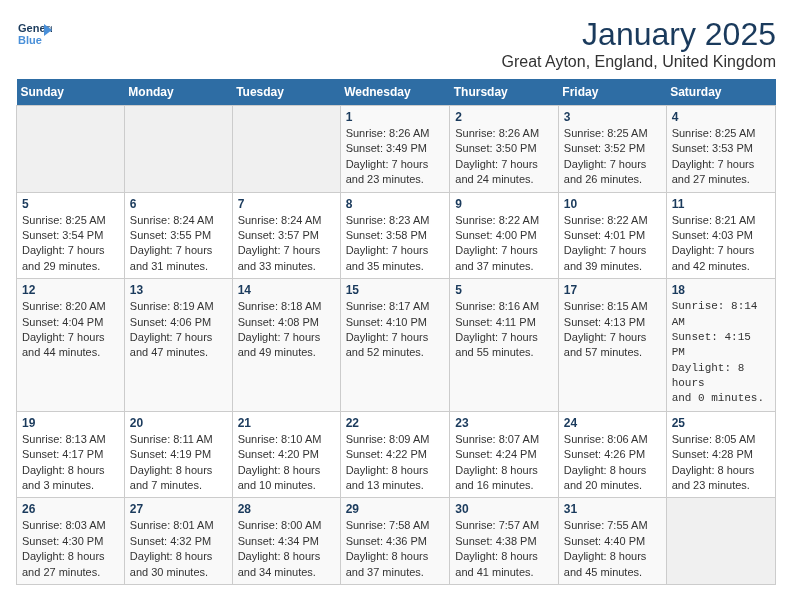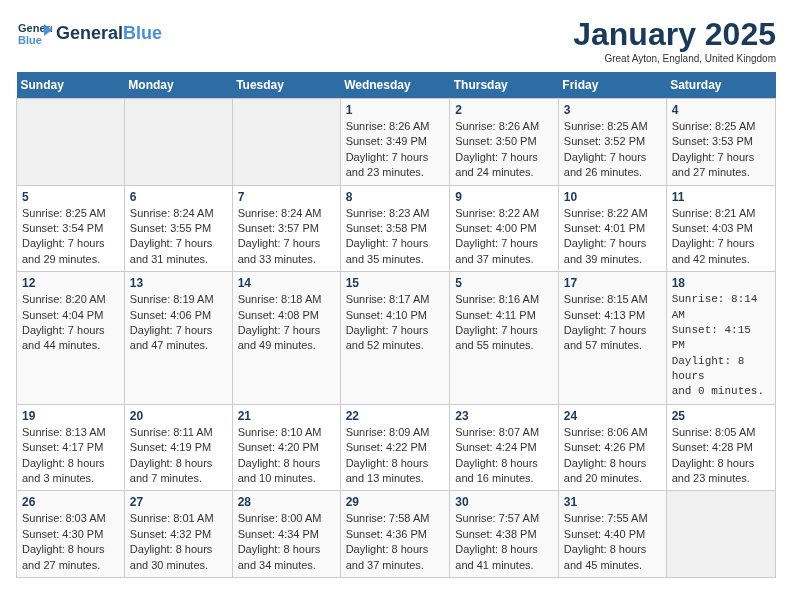--- a/index.html
+++ b/index.html
@@ -32,25 +32,25 @@
     .logo-icon {
       width: 36px;
       height: 36px;
       margin-right: 4px;
     }
     .title-block {
       text-align: right;
     }
     .month-title {
       font-size: 32px;
-      font-weight: bold;
+      font-weight: normal;
       color: #1a3a5c;
     }
     .subtitle {
-      font-size: 10px;
+      font-size: 16px;
       color: #333;
     }
     table {
       width: 100%;
       border-collapse: collapse;
       font-size: 11px;
     }
     thead tr th {
       background-color: #2e6da4;
       color: #fff;
@@ -91,25 +91,20 @@
 </head>
 <body>
 
 <div class="header">
   <div class="logo">
     <svg class="logo-icon" viewBox="0 0 36 36" xmlns="http://www.w3.org/2000/svg">
       <text x="2" y="16" font-size="11" font-weight="bold" fill="#1a3a5c">General</text>
       <text x="2" y="28" font-size="11" font-weight="bold" fill="#4a90d9">Blue</text>
       <polygon points="28,8 36,14 28,20" fill="#4a90d9"></polygon>
     </svg>
-    <div>
-      <div class="logo-text">
-        <span style="color:#1a3a5c">General</span><span>Blue</span>
-      </div>
-    </div>
   </div>
   <div class="title-block">
     <div class="month-title">January 2025</div>
     <div class="subtitle">Great Ayton, England, United Kingdom</div>
   </div>
 </div>
 
 <table>
   <thead>
     <tr>

